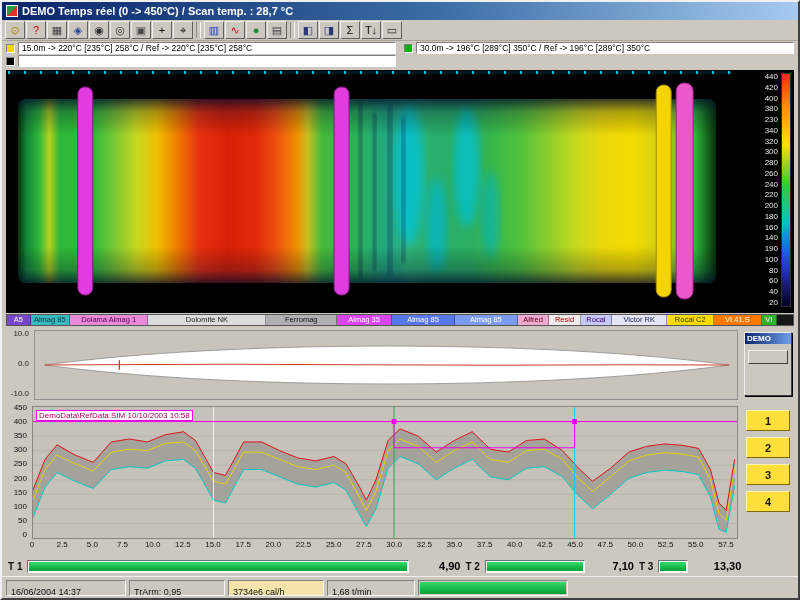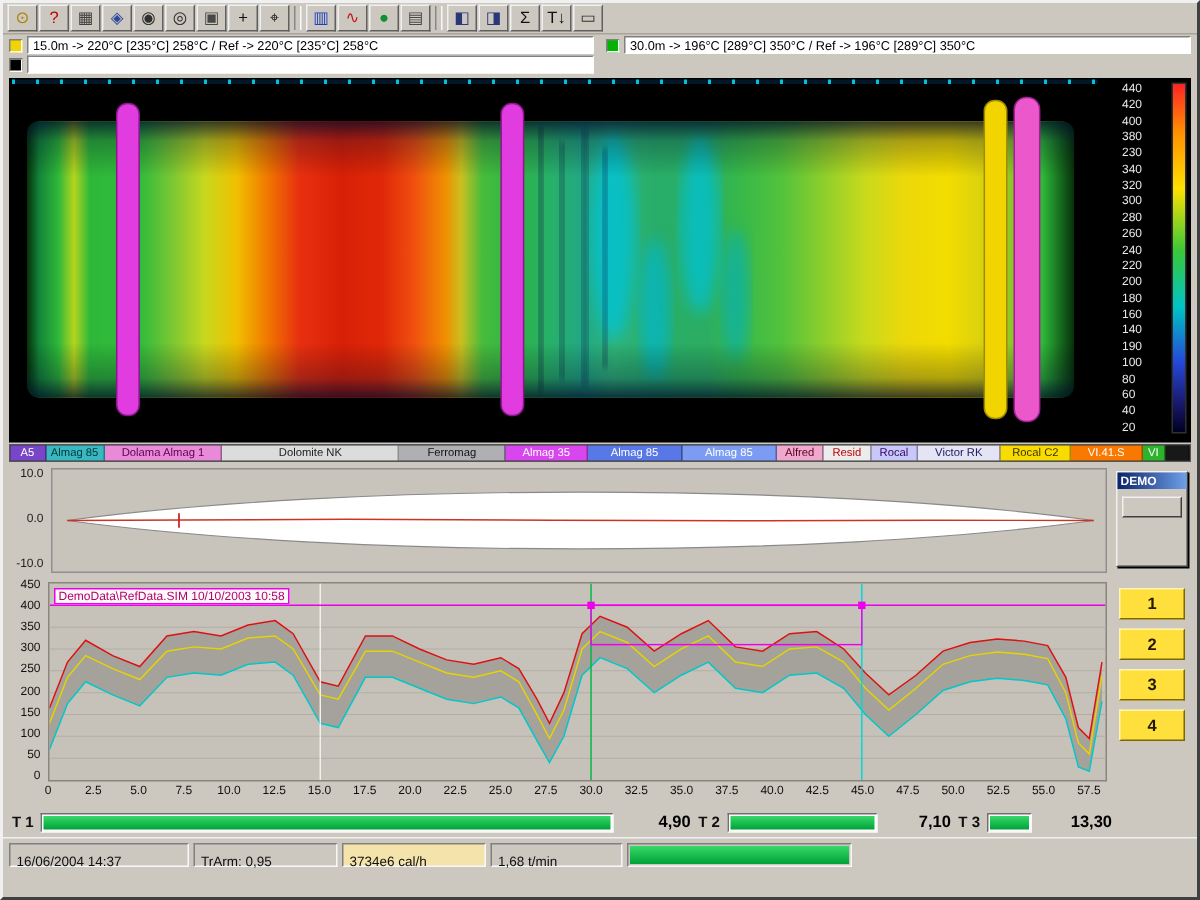--- a/index.html
+++ b/index.html
@@ -11,21 +11,21 @@
   .toolbar{height:21px;display:flex;align-items:center;gap:1px;padding:1px 3px;border-bottom:1px solid #a8a49c;flex:0 0 auto;}
   .tbtn{width:20px;height:18px;background:#ccc8c0;border:1px solid;border-color:#f0f0f0 #606060 #606060 #f0f0f0;font-size:11px;line-height:1;display:flex;align-items:center;justify-content:center;padding:0;cursor:pointer;}
   .tsep{width:5px;height:16px;border-left:1px solid #888;border-right:1px solid #f8f8f8;margin:0 2px;}
   .params{display:grid;grid-template-columns:1fr 1fr;gap:1px 8px;padding:1px 4px 2px;flex:0 0 auto;}
   .param{display:flex;align-items:center;gap:3px;height:12px;}
   .chip{width:9px;height:9px;border:1px solid;border-color:#808080 #fff #fff #808080;flex:0 0 auto;}
   .pfield{flex:1;height:12px;background:#fff;border:1px solid;border-color:#808080 #fff #fff #808080;font-size:8.5px;line-height:10px;padding:0 3px;white-space:nowrap;overflow:hidden;color:#000;}
   .thermal{position:relative;margin:1px 4px 0;height:243px;background:#000;flex:0 0 auto;}
   .tick-strip{position:absolute;left:2px;right:62px;top:1px;height:3px;background:repeating-linear-gradient(90deg,#00c0e0 0 2px,#001826 2px 16px);}
   .kiln-svg{position:absolute;left:2px;top:5px;width:calc(100% - 62px);height:calc(100% - 10px);}
-  .scale-labels{position:absolute;right:16px;top:3px;bottom:6px;width:30px;display:flex;flex-direction:column;justify-content:space-between;align-items:flex-start;color:#e8e8e8;font-size:8px;line-height:8px;}
+  .scale-labels{position:absolute;right:16px;top:3px;bottom:6px;width:30px;display:flex;flex-direction:column;justify-content:space-between;align-items:flex-end;color:#e8e8e8;font-size:8px;line-height:8px;}
   .color-bar{position:absolute;right:3px;top:3px;bottom:6px;width:10px;border:1px solid #303030;background:linear-gradient(180deg,#ff2424 0%,#ff9000 14%,#ffe000 30%,#38c838 48%,#00c4c4 64%,#2448d8 80%,#18186a 92%,#000020 100%);}
   .zones{display:flex;margin:1px 4px 0;height:12px;border:1px solid #555;flex:0 0 auto;background:#181818;}
   .zone{height:100%;font-size:7.5px;line-height:10px;text-align:center;overflow:hidden;white-space:nowrap;border-right:1px solid rgba(0,0,0,.35);}
   .zone.hatch{background-image:repeating-linear-gradient(135deg,rgba(0,0,0,.18) 0 1px,transparent 1px 4px);}
   .ovality{position:relative;margin:2px 4px 0;height:74px;flex:0 0 auto;}
   .ov-labels{position:absolute;left:0;top:2px;height:68px;width:26px;display:flex;flex-direction:column;justify-content:space-between;align-items:flex-end;font-size:8px;line-height:8px;color:#202020;padding-right:3px;}
   .ov-svg{position:absolute;left:28px;top:2px;width:calc(100% - 84px);height:70px;border:1px solid #909090;background:#c8c4bc;}
   .demo-panel{position:absolute;right:2px;top:4px;width:48px;height:64px;background:#ccc8c0;border:1px solid;border-color:#f0f0f0 #404040 #404040 #f0f0f0;box-shadow:1px 1px 0 #000;}
   .demo-title{height:11px;background:linear-gradient(90deg,#0a246a,#6f9fe8);color:#fff;font-size:8px;font-weight:bold;padding:1px 2px;}
   .demo-body{padding:5px 3px;}
@@ -49,20 +49,24 @@
   .scell.heat{background:#f4e4ac;}
   .sprog{width:150px;padding:1px;}
   .sfill{height:100%;width:100%;background:linear-gradient(180deg,#38d868,#00a238);}
   .sfiller{flex:1;}
 </style>
 </head>
 <body>
 
 <div class="window">
 
+  <div class="titlebar">
+    <span class="app-icon"></span>
+    <span class="title-text">DEMO Temps réel (0 -&gt; 450°C) / Scan temp. : 28,7 °C</span>
+  </div>
 
   <div class="toolbar" id="toolbar">
       <button class="tbtn">
         <span style="color: rgb(168, 132, 0);">⊙</span>
       </button>
       <button class="tbtn">
         <span style="color: rgb(192, 0, 0);">?</span>
       </button>
       <button class="tbtn">
         <span style="color: rgb(64, 64, 64);">▦</span>

